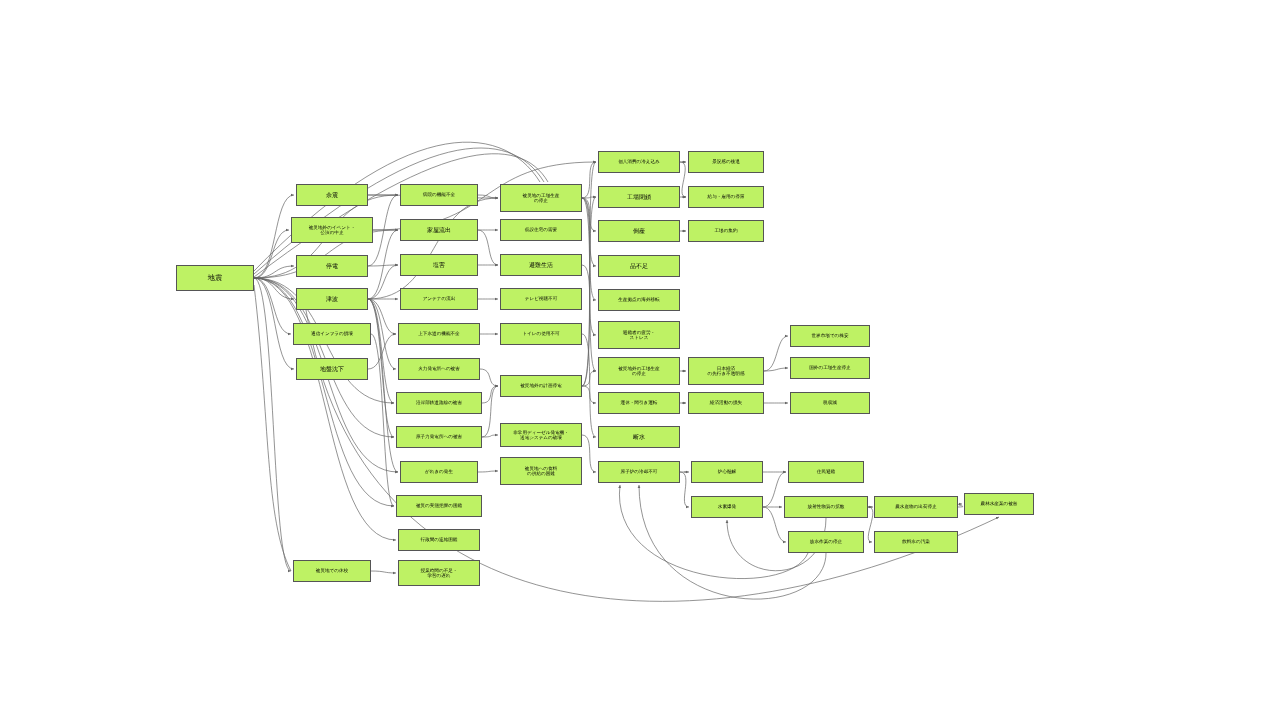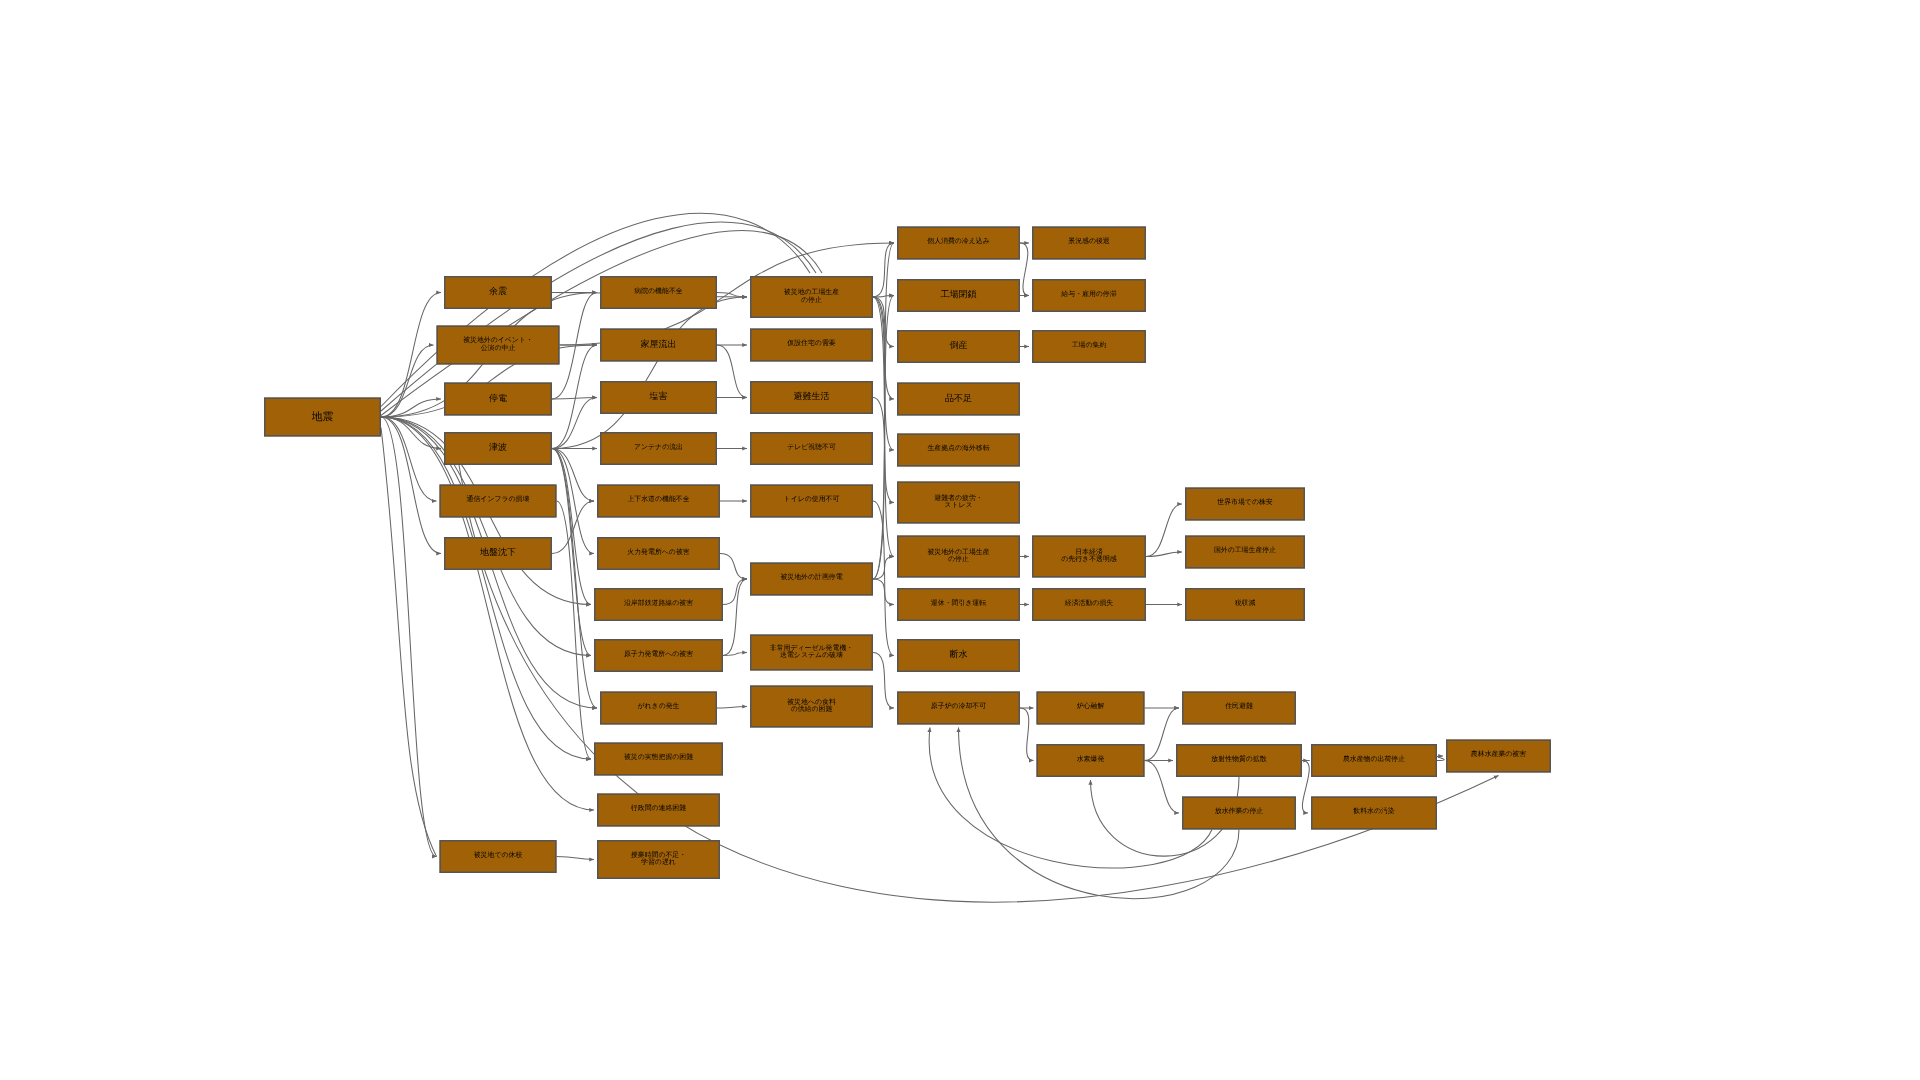--- a/index.html
+++ b/index.html
@@ -23,21 +23,21 @@
     left: 0;
     top: 0;
     width: 1280px;
     height: 720px;
     pointer-events: none;
   }
   .node {
     position: absolute;
     box-sizing: border-box;
     border: 1px solid #555555;
-    background: #a16207;
+    background: #bef264;
     display: flex;
     align-items: center;
     justify-content: center;
     text-align: center;
     color: #000000;
     line-height: 1.15;
     padding: 1px 5px;
     overflow: hidden;
     z-index: 2;
   }

